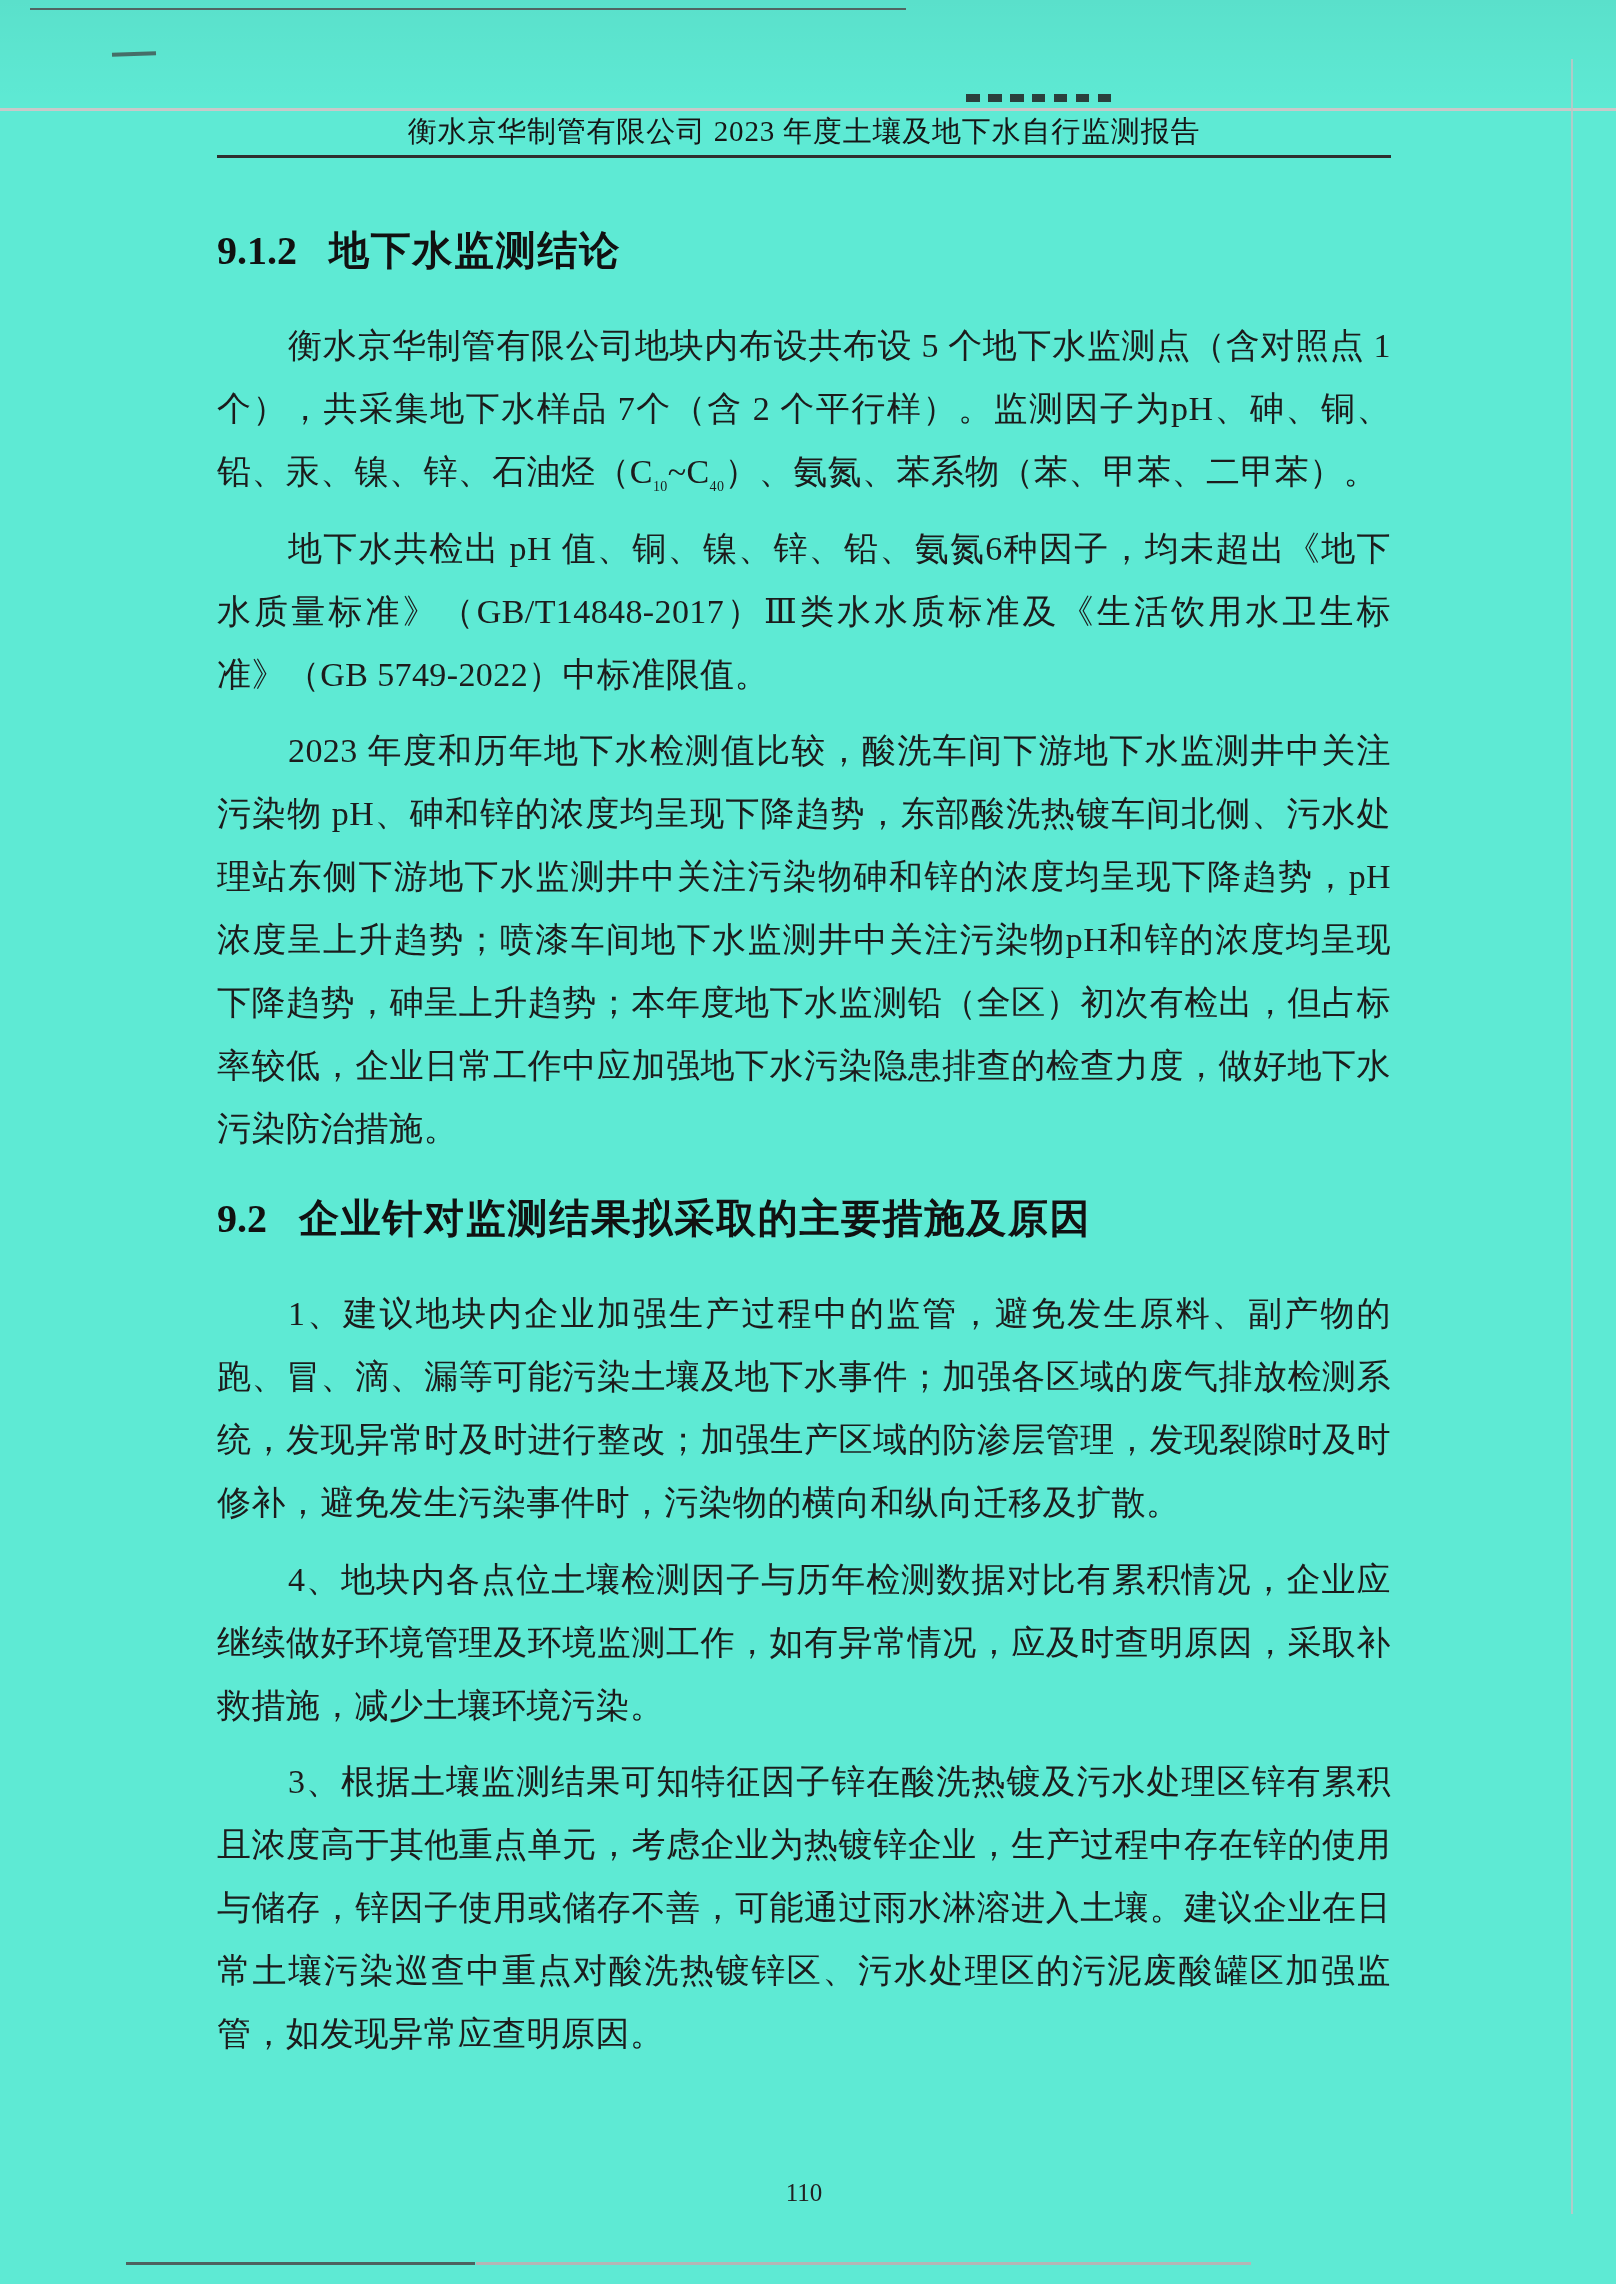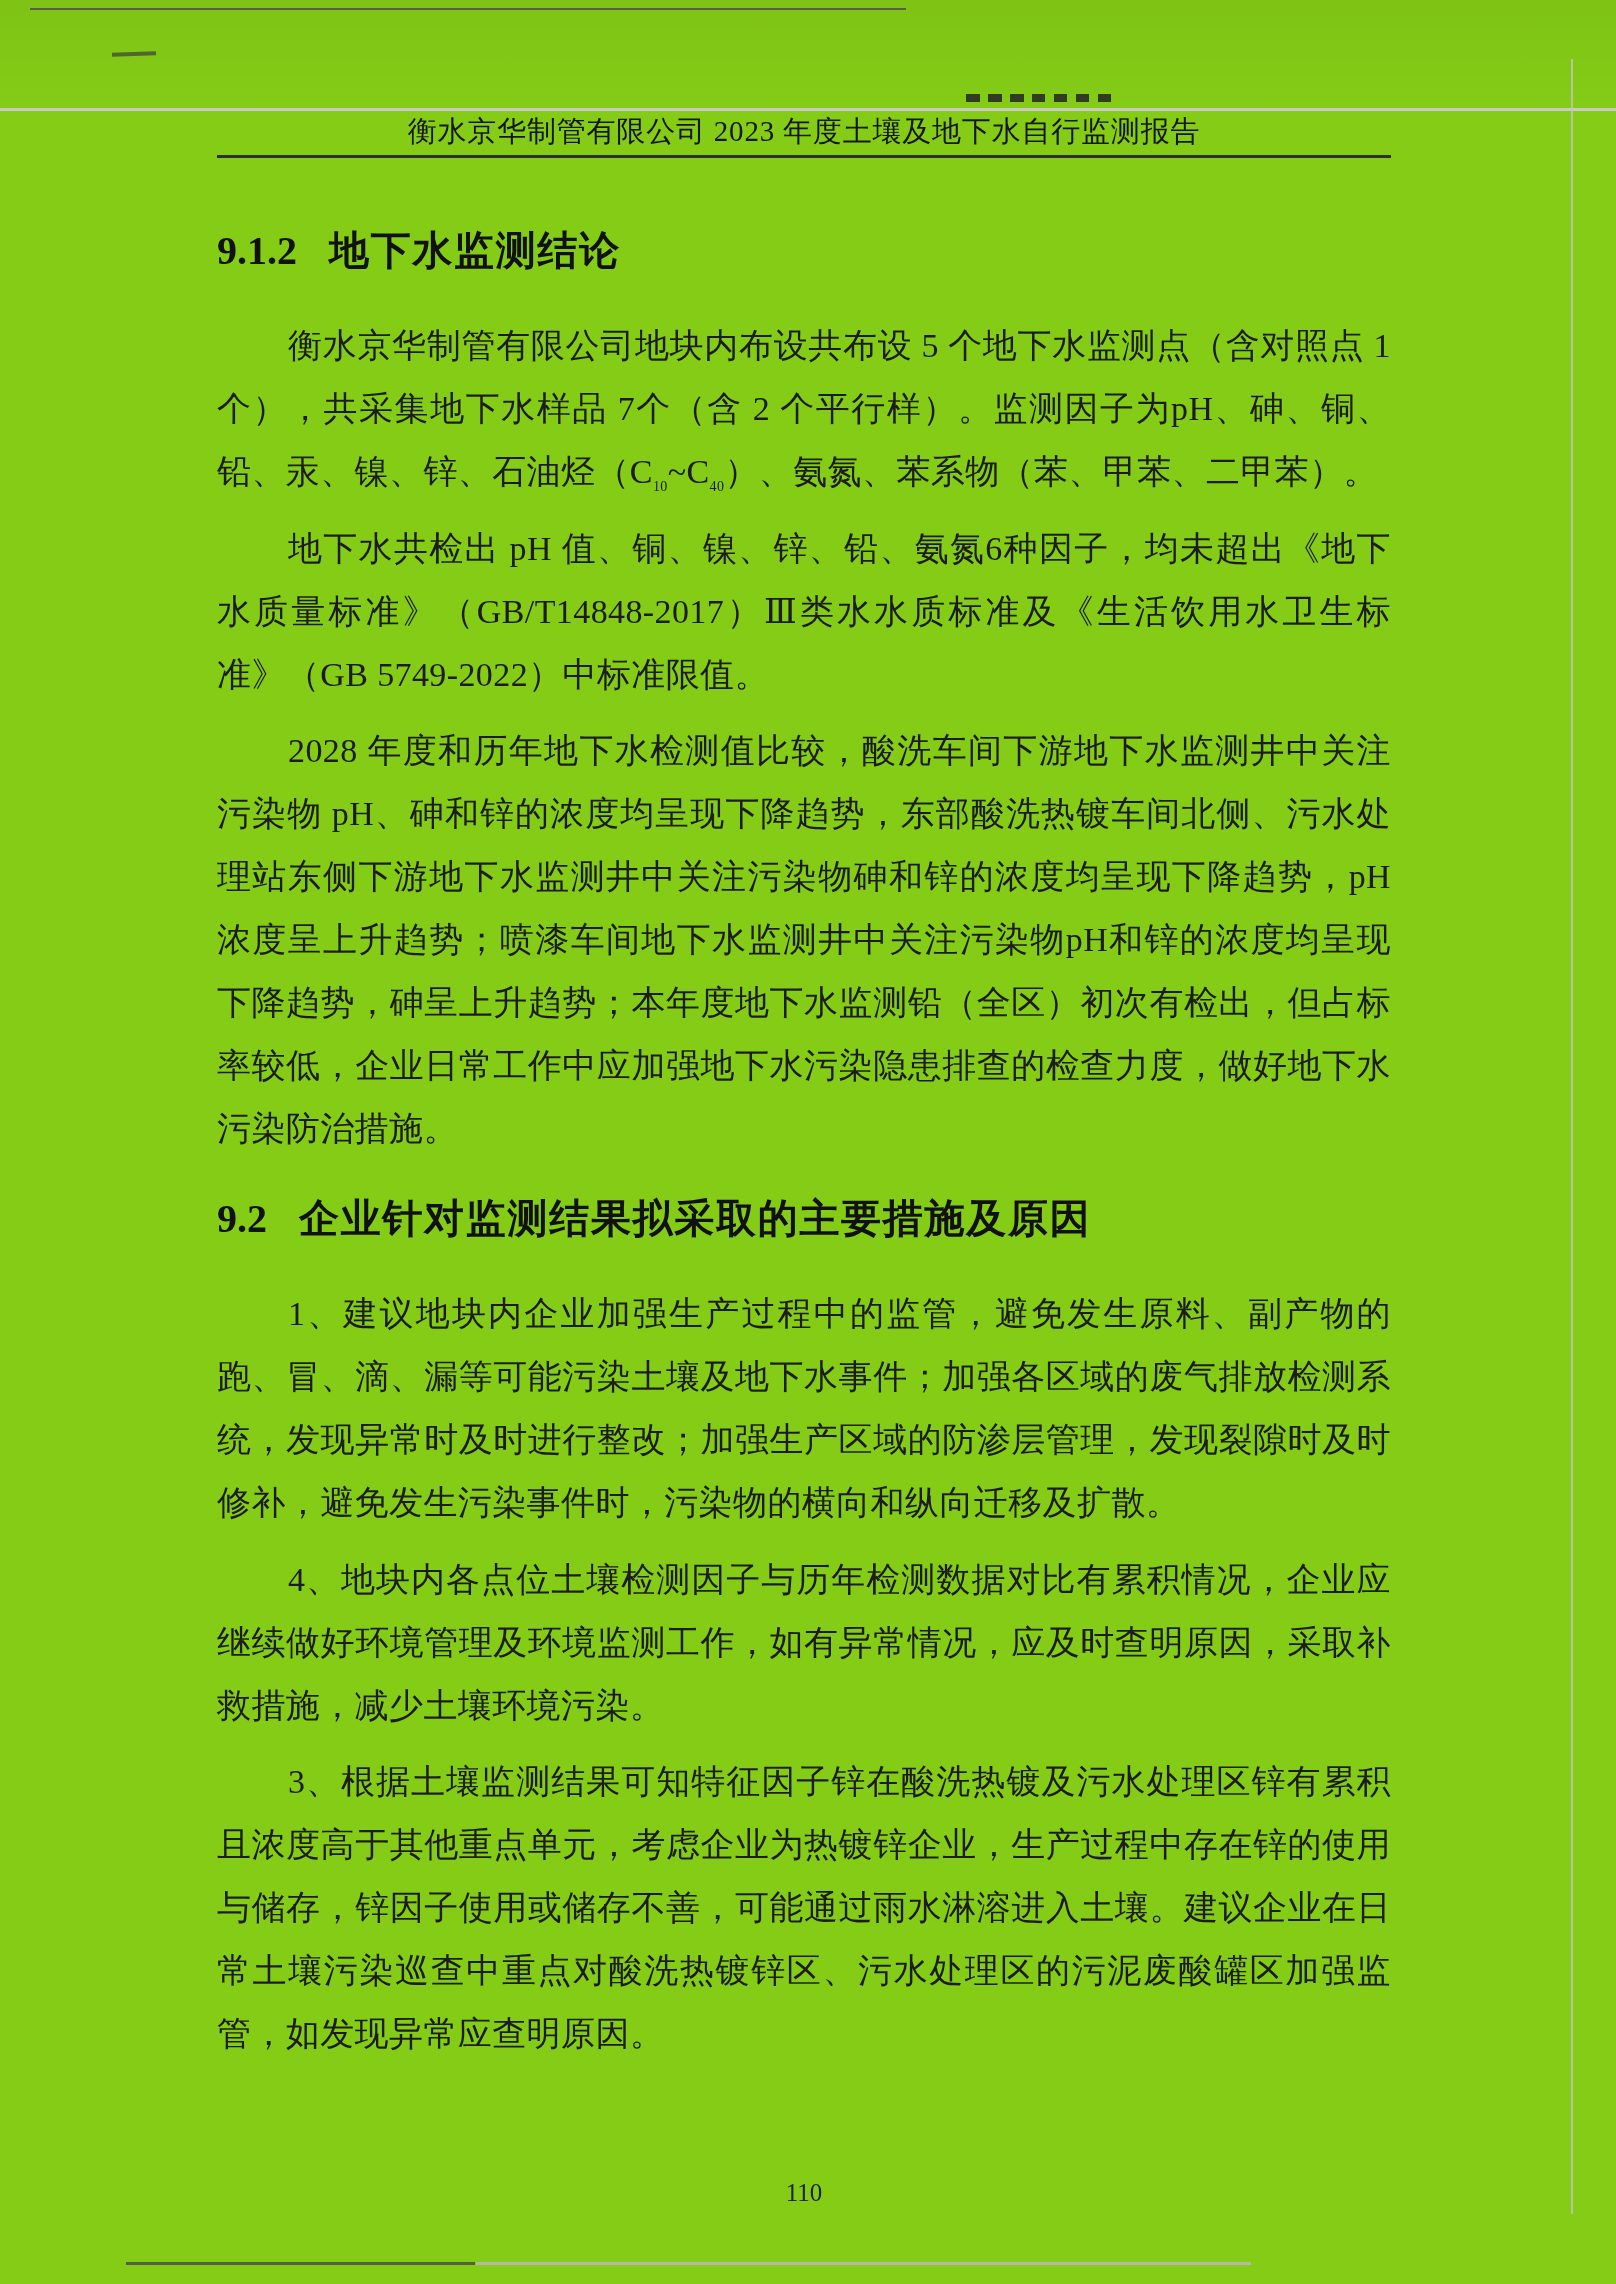--- a/index.html
+++ b/index.html
@@ -5,21 +5,21 @@
   html, body {
     margin: 0;
     padding: 0;
     background: #e8e8e8;
   }
   .page {
     position: relative;
     width: 1616px;
     height: 2284px;
     margin: 0 auto;
-    background: #84cc16;
+    background: #5eead4;
     overflow: hidden;
     font-family: "Liberation Serif", "DejaVu Serif", serif;
     color: #1e1e1e;
   }
   
   .page::before {
     content: "";
     position: absolute;
     left: 0; top: 0; right: 0; height: 109px;
     background: linear-gradient(to bottom, rgba(0,0,0,0.045), rgba(0,0,0,0.0));
@@ -159,21 +159,21 @@
       <span class="heading-number">9.1.2</span><span>地下水监测结论</span>
     </h2>
 
     <p class="body-para">
       <span>衡水京华制管有限公司地块内布设共布设 5 个地下水监测点（含对照点 1个），共采集地下水样品 7个（含 2 个平行样）。监测因子为pH、砷、铜、铅、汞、镍、锌、石油烃（C</span><sub>10</sub><span>~C</span><sub>40</sub><span>）、氨氮、苯系物（苯、甲苯、二甲苯）。</span>
     </p>
 
     <p class="body-para">地下水共检出 pH 值、铜、镍、锌、铅、氨氮6种因子，均未超出《地下水质量标准》（GB/T14848-2017）Ⅲ类水水质标准及《生活饮用水卫生标准》（GB 5749-2022）中标准限值。</p>
 
 
-    <p class="body-para">2028 年度和历年地下水检测值比较，酸洗车间下游地下水监测井中关注污染物 pH、砷和锌的浓度均呈现下降趋势，东部酸洗热镀车间北侧、污水处理站东侧下游地下水监测井中关注污染物砷和锌的浓度均呈现下降趋势，pH浓度呈上升趋势；喷漆车间地下水监测井中关注污染物pH和锌的浓度均呈现下降趋势，砷呈上升趋势；本年度地下水监测铅（全区）初次有检出，但占标率较低，企业日常工作中应加强地下水污染隐患排查的检查力度，做好地下水污染防治措施。</p>
+    <p class="body-para">2023 年度和历年地下水检测值比较，酸洗车间下游地下水监测井中关注污染物 pH、砷和锌的浓度均呈现下降趋势，东部酸洗热镀车间北侧、污水处理站东侧下游地下水监测井中关注污染物砷和锌的浓度均呈现下降趋势，pH浓度呈上升趋势；喷漆车间地下水监测井中关注污染物pH和锌的浓度均呈现下降趋势，砷呈上升趋势；本年度地下水监测铅（全区）初次有检出，但占标率较低，企业日常工作中应加强地下水污染隐患排查的检查力度，做好地下水污染防治措施。</p>
 
     <h2 class="section-heading second">
       <span class="heading-number">9.2</span><span>企业针对监测结果拟采取的主要措施及原因</span>
     </h2>
 
     <p class="body-para">1、建议地块内企业加强生产过程中的监管，避免发生原料、副产物的跑、冒、滴、漏等可能污染土壤及地下水事件；加强各区域的废气排放检测系统，发现异常时及时进行整改；加强生产区域的防渗层管理，发现裂隙时及时修补，避免发生污染事件时，污染物的横向和纵向迁移及扩散。</p>
 
     <p class="body-para">4、地块内各点位土壤检测因子与历年检测数据对比有累积情况，企业应继续做好环境管理及环境监测工作，如有异常情况，应及时查明原因，采取补救措施，减少土壤环境污染。</p>
 
     <p class="body-para">3、根据土壤监测结果可知特征因子锌在酸洗热镀及污水处理区锌有累积且浓度高于其他重点单元，考虑企业为热镀锌企业，生产过程中存在锌的使用与储存，锌因子使用或储存不善，可能通过雨水淋溶进入土壤。建议企业在日常土壤污染巡查中重点对酸洗热镀锌区、污水处理区的污泥废酸罐区加强监管，如发现异常应查明原因。</p>

